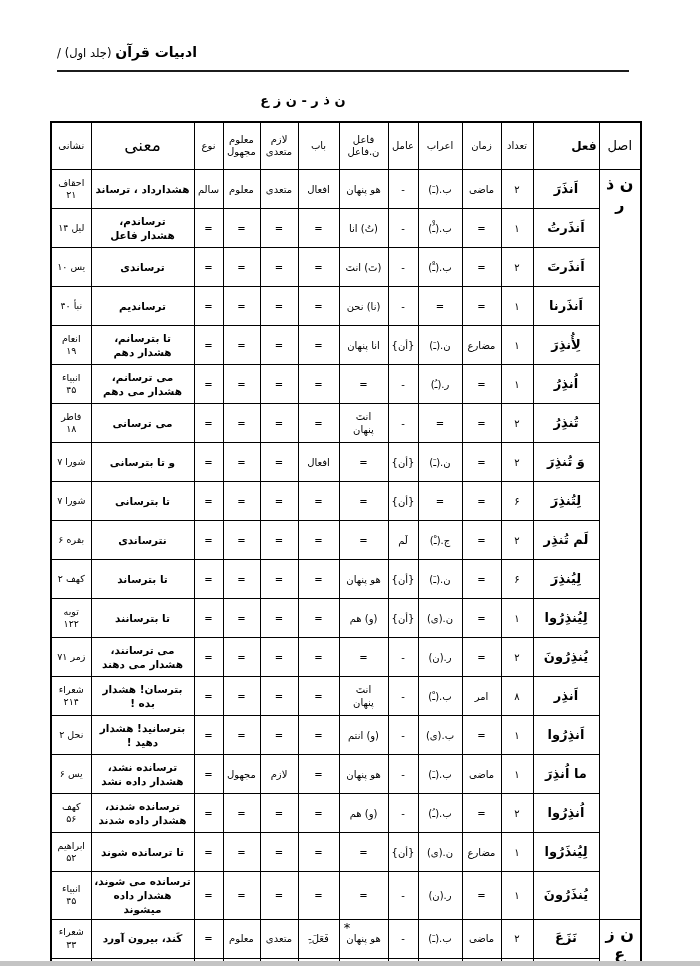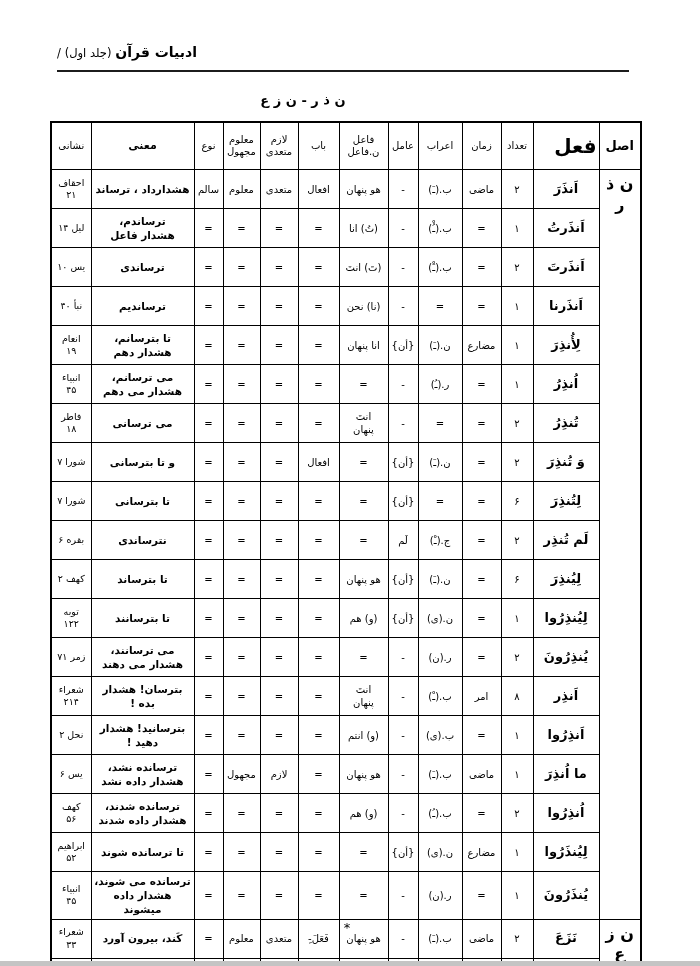--- a/index.html
+++ b/index.html
@@ -48,23 +48,23 @@
     text-align:center; vertical-align:middle;
     padding:2px 2px;
     white-space:pre-line;
     overflow:hidden;
   }
   .verb-table thead th {
     height:42px;
     font-size:10px; font-weight:normal;
     line-height:1.25;
   }
-  .verb-table thead th.h-asl  { font-size:13px; font-weight:bold; }
-  .verb-table thead th.h-fel  { font-size:20px; font-weight:bold;padding-left:48px; }
-  .verb-table thead th.h-mani { font-size:11px; font-weight:bold;margin-top:27px; }
+  .verb-table thead th.h-asl  { font-size:13px; font-weight:normal; }
+  .verb-table thead th.h-fel  { font-size:12px; font-weight:bold;padding-left:48px; }
+  .verb-table thead th.h-mani { font-size:17px; font-weight:normal;margin-top:27px; }
 
   .verb-table tbody td {
     height:34px;
     font-size:10px;
     line-height:1.3;
   }
   .verb-table td.col-fel  { font-size:13px; font-weight:bold; }
   .verb-table td.col-mani { font-size:10.5px; font-weight:bold; line-height:1.35; }
   .verb-table td.col-neshani { font-size:9.5px;margin-left:20px; }
   .verb-table td.asl-cell {

